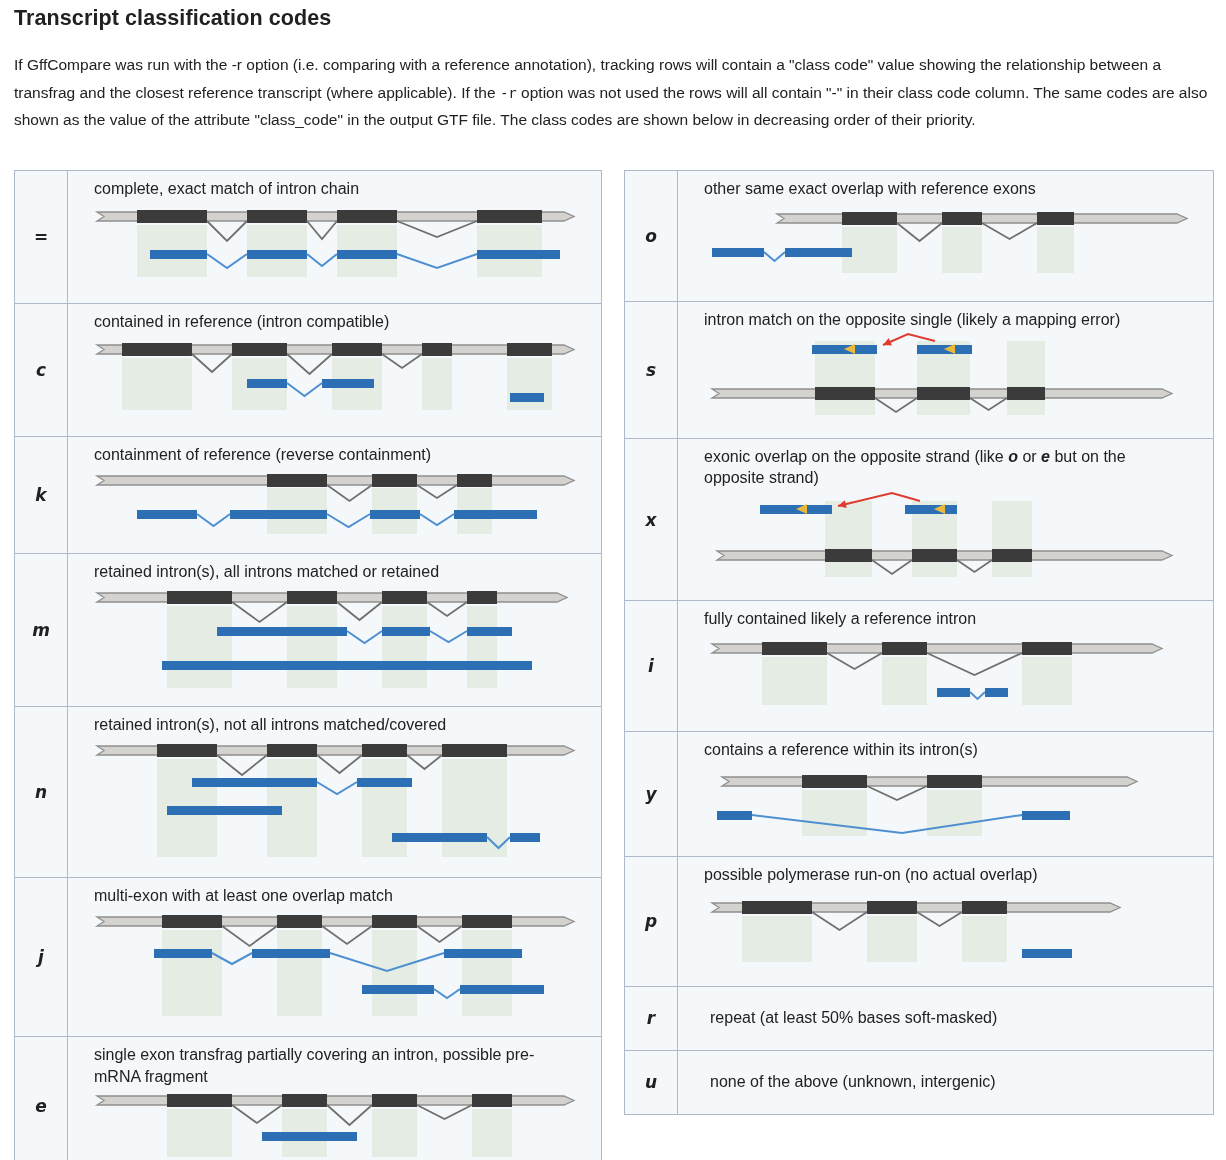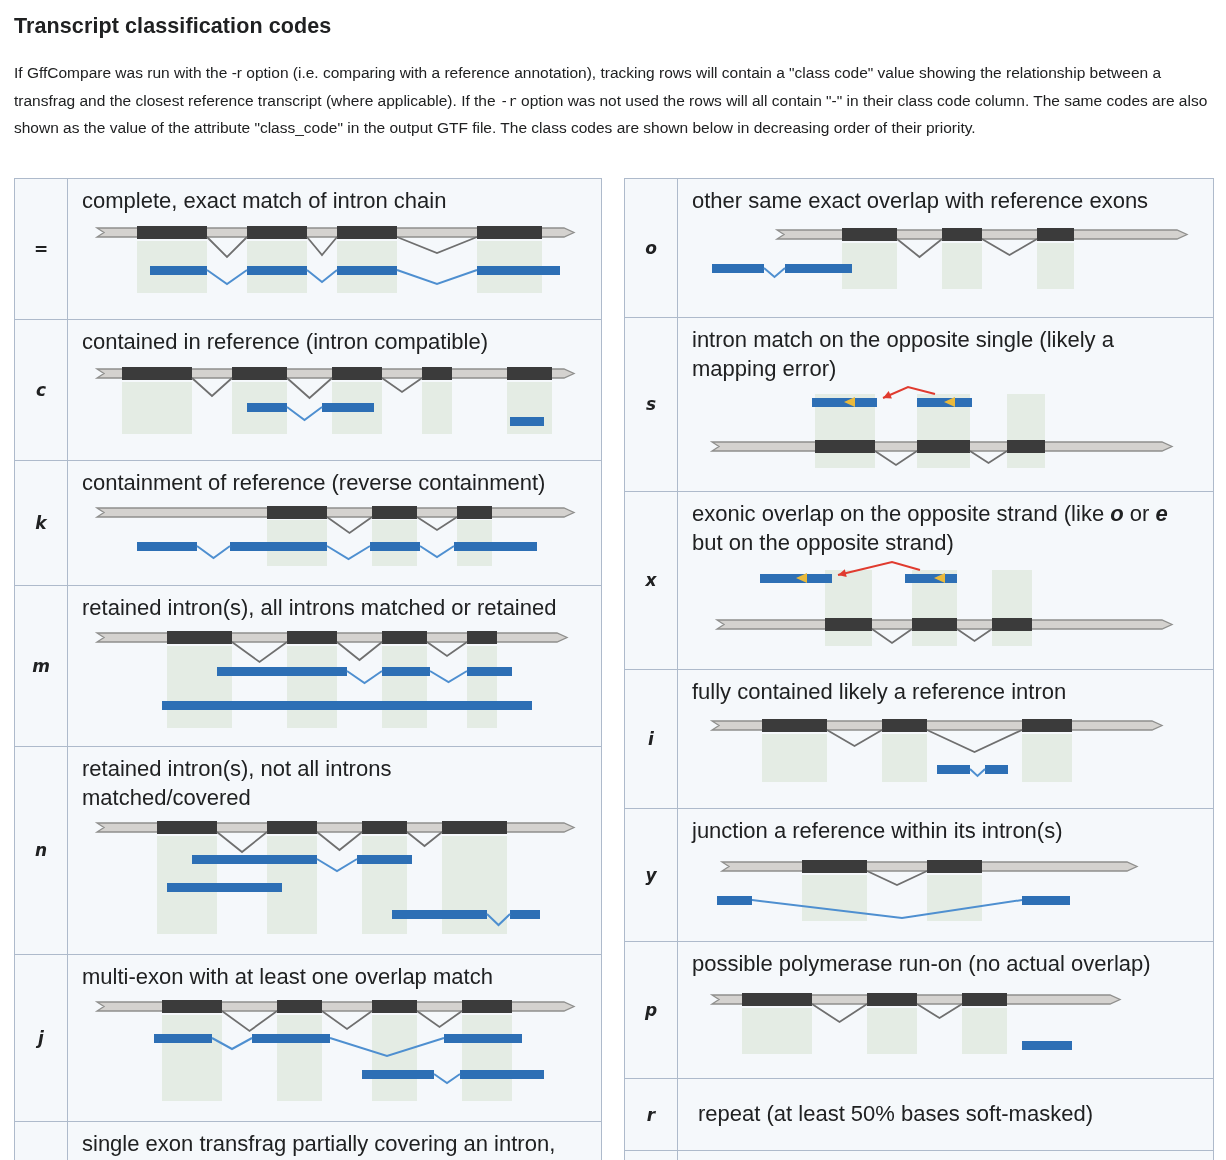--- a/index.html
+++ b/index.html
@@ -6,21 +6,21 @@
   body{
     width:1226px;
     font-family:"Liberation Sans",sans-serif;
     color:var(--text,#202122);
     padding:6px 12px 10px 14px;
     box-sizing:border-box;
   }
   h1[data-name="page-title"]{
     font-size:21.5px;
     font-weight:bold;
-    margin:8px 0 20px 0;
+    margin:0 0 20px 0;
     letter-spacing:.1px;
   }
   .intro{
     font-size:15.5px;
     line-height:1.78;
     margin:0 0 36px 0;
     max-width:1198px;
   }
   .intro .code-seg{
     font-family:"DejaVu Sans Mono",monospace;
@@ -51,24 +51,24 @@
   td.desc-cell{
     width:540px;
     padding:7px 14px 9px 14px;
     vertical-align:top;
   }
   td.desc-cell.text-only{
     padding:20px 20px;
     vertical-align:middle;
   }
   .desc-text{
-    font-size:22px;
+    font-size:16px;
     line-height:1.32;
     max-width:480px;
-    margin:0 0 2px 0;
+    margin:0 0 2px 12px;
   }
   .desc-text .em-seg{font-weight:bold;font-style:italic;}
   svg.diagram{display:block;margin-top:3px;overflow:visible;}
 </style>
 </head>
 <body style="--text: #202122; --table-bg: #f5f8fb; --table-border: #aebacb;">
 
 <h1 data-name="page-title">Transcript classification codes</h1>
 
 <p class="intro" data-name="intro-paragraph"><span data-name="text-segment">If GffCompare was run with the -r option (i.e. comparing with a reference annotation), tracking rows will contain a "class code" value showing the relationship between a transfrag and the closest reference transcript (where applicable). If the </span><span class="code-seg" data-name="text-segment">-r</span><span data-name="text-segment"> option was not used the rows will all contain "-" in their class code column. The same codes are also shown as the value of the attribute "class_code" in the output GTF file. The class codes are shown below in decreasing order of their priority.</span></p>
@@ -341,21 +341,21 @@
               <polyline points="235,21 282.5,43 330,21" fill="none" stroke="#6f6f6f" stroke-width="1.8" data-name="reference-intron-line"></polyline>
               <rect x="245" y="56" width="33" height="9" fill="#2d6fb5" data-name="transfrag-exon"></rect>
               <rect x="293" y="56" width="23" height="9" fill="#2d6fb5" data-name="transfrag-exon"></rect>
               <polyline points="278,60 285.5,67 293,60" fill="none" stroke="#4e8fd0" stroke-width="2" data-name="transfrag-intron-line"></polyline>
             </svg>
           </td>
         </tr>
         <tr data-name="table-row">
           <td class="code-cell" data-name="class-code">y</td>
           <td class="desc-cell" data-name="class-code-description-cell">
-            <div class="desc-text" data-name="class-code-description"><span data-name="text-segment">junction a reference within its intron(s)</span></div>
+            <div class="desc-text" data-name="class-code-description"><span data-name="text-segment">contains a reference within its intron(s)</span></div>
             <svg class="diagram" width="505" height="84" viewBox="0 0 505 84" data-name="diagram-y">
               <rect x="110" y="27" width="65" height="46" fill="#e4ece4" data-name="exon-band"></rect>
               <rect x="235" y="27" width="55" height="46" fill="#e4ece4" data-name="exon-band"></rect>
               <polygon points="30,14 435,14 445,18.5 435,23 30,23 37,18.5" fill="#d4d2cf" stroke="#8f8f8d" stroke-width="1.3" data-name="reference-transcript-bar"></polygon>
               <rect x="110" y="12" width="65" height="13" fill="#3b3b3b" data-name="reference-exon"></rect>
               <rect x="235" y="12" width="55" height="13" fill="#3b3b3b" data-name="reference-exon"></rect>
               <polyline points="175,23 205,37 235,23" fill="none" stroke="#6f6f6f" stroke-width="1.8" data-name="reference-intron-line"></polyline>
               <rect x="25" y="48" width="35" height="9" fill="#2d6fb5" data-name="transfrag-exon"></rect>
               <rect x="330" y="48" width="48" height="9" fill="#2d6fb5" data-name="transfrag-exon"></rect>
               <polyline points="60,52 210,70 330,52" fill="none" stroke="#4e8fd0" stroke-width="2" data-name="transfrag-intron-line"></polyline>

